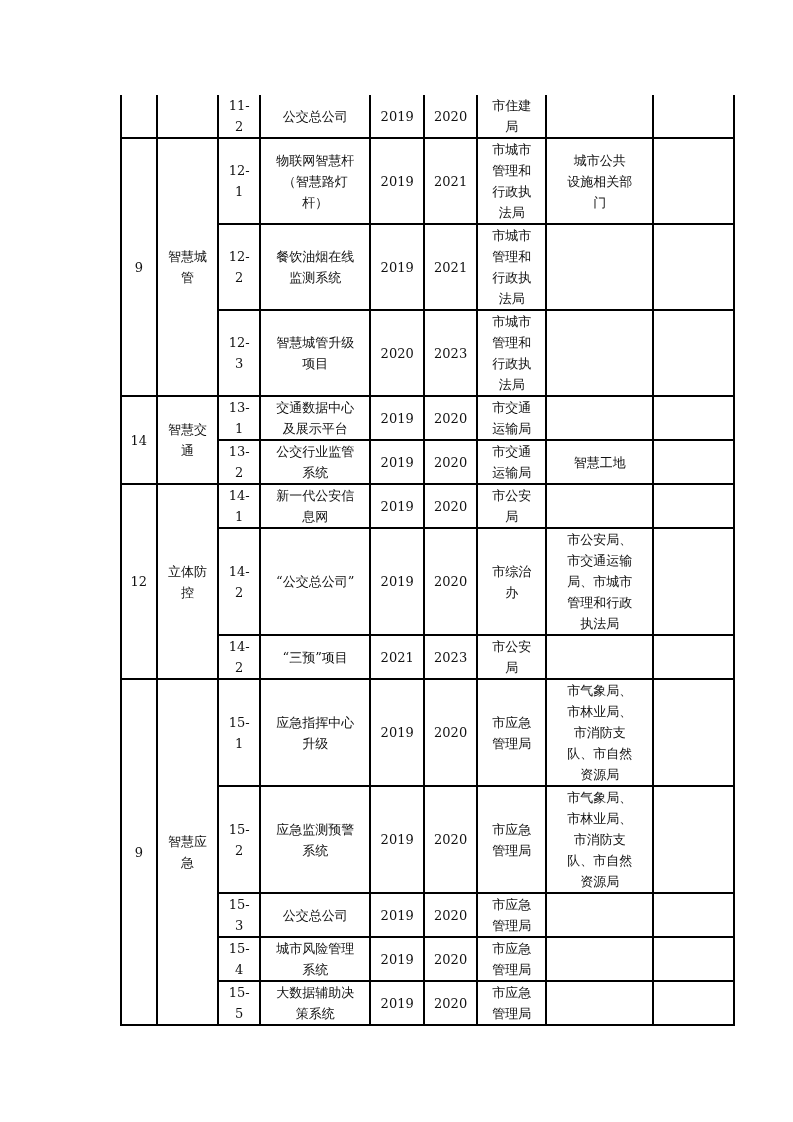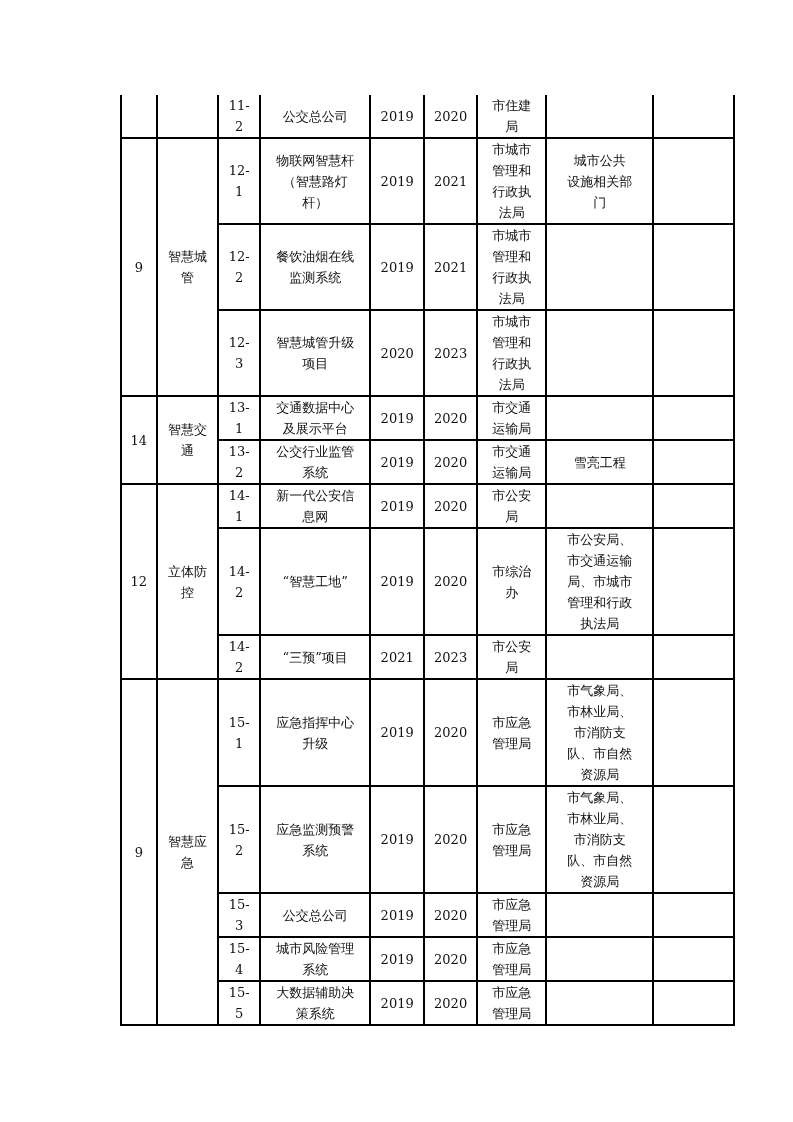--- a/index.html
+++ b/index.html
@@ -79,37 +79,37 @@
       <td>市交通<br>运输局</td>
       <td></td>
       <td></td>
     </tr>
     <tr style="height:42px">
       <td>13-<br>2</td>
       <td>公交行业监管<br>系统</td>
       <td>2019</td>
       <td>2020</td>
       <td>市交通<br>运输局</td>
-      <td>雪亮工程</td>
+      <td>智慧工地</td>
       <td></td>
     </tr>
     <tr style="height:42px">
       <td rowspan="3">12</td>
       <td rowspan="3">立体防<br>控</td>
       <td>14-<br>1</td>
       <td>新一代公安信<br>息网</td>
       <td>2019</td>
       <td>2020</td>
       <td>市公安<br>局</td>
       <td></td>
       <td></td>
     </tr>
     <tr style="height:107px">
       <td>14-<br>2</td>
-      <td>“智慧工地”</td>
+      <td>“公交总公司”</td>
       <td>2019</td>
       <td>2020</td>
       <td>市综治<br>办</td>
       <td>市公安局、<br>市交通运输<br>局、市城市<br>管理和行政<br>执法局</td>
       <td></td>
     </tr>
     <tr style="height:42px">
       <td>14-<br>2</td>
       <td>“三预”项目</td>
       <td>2021</td>

